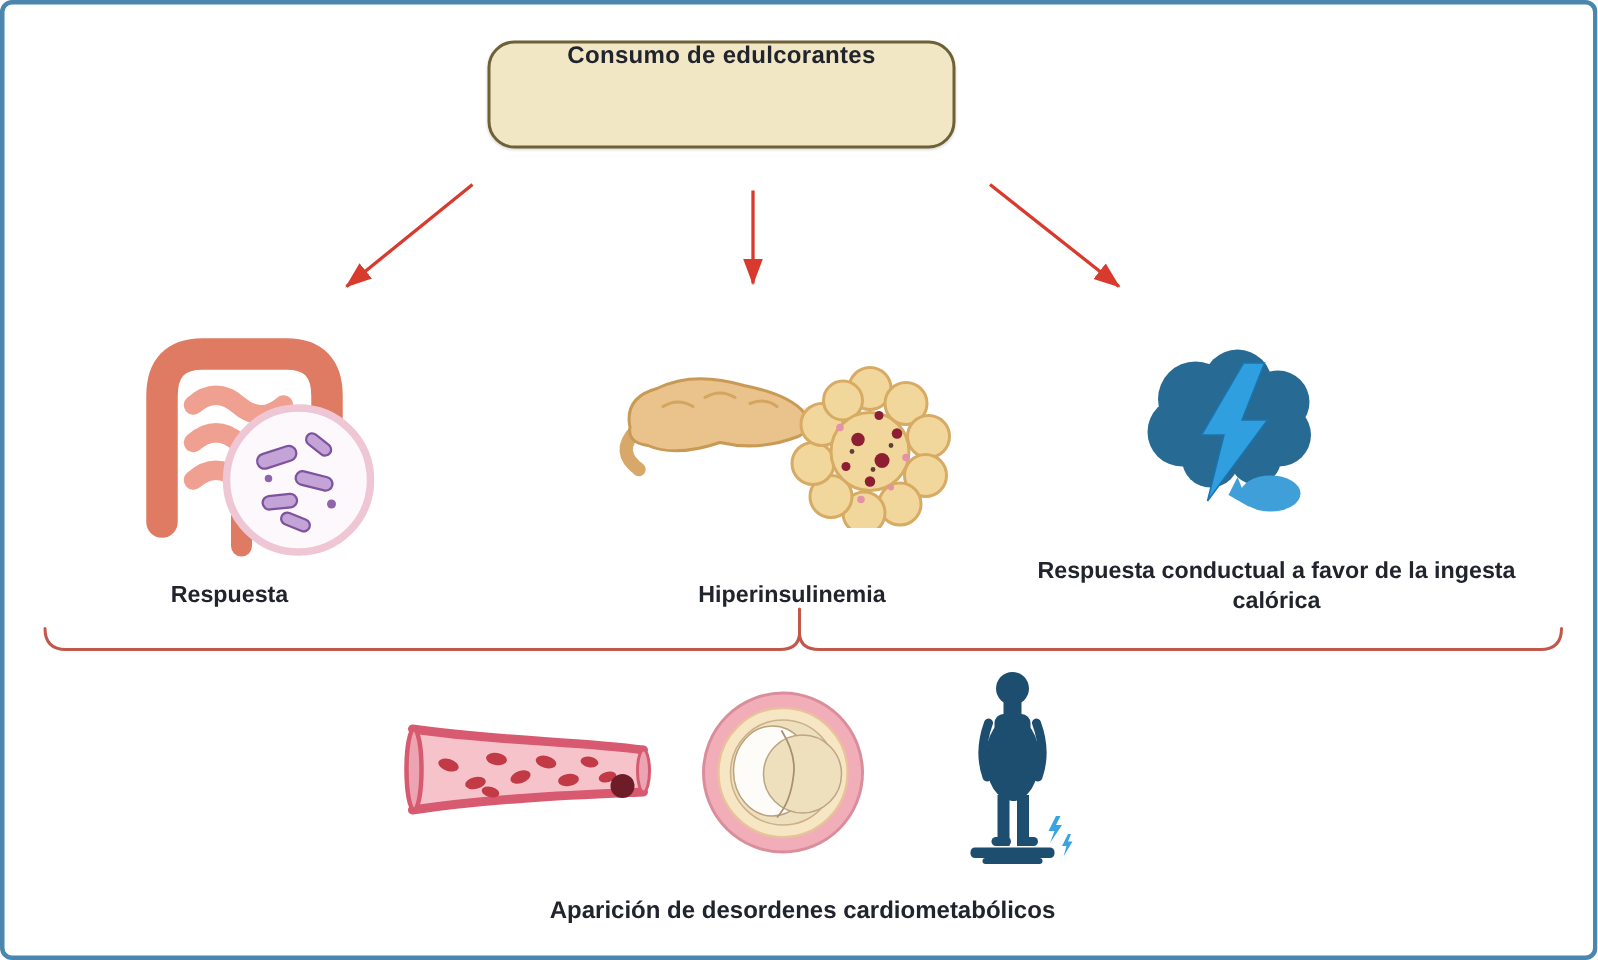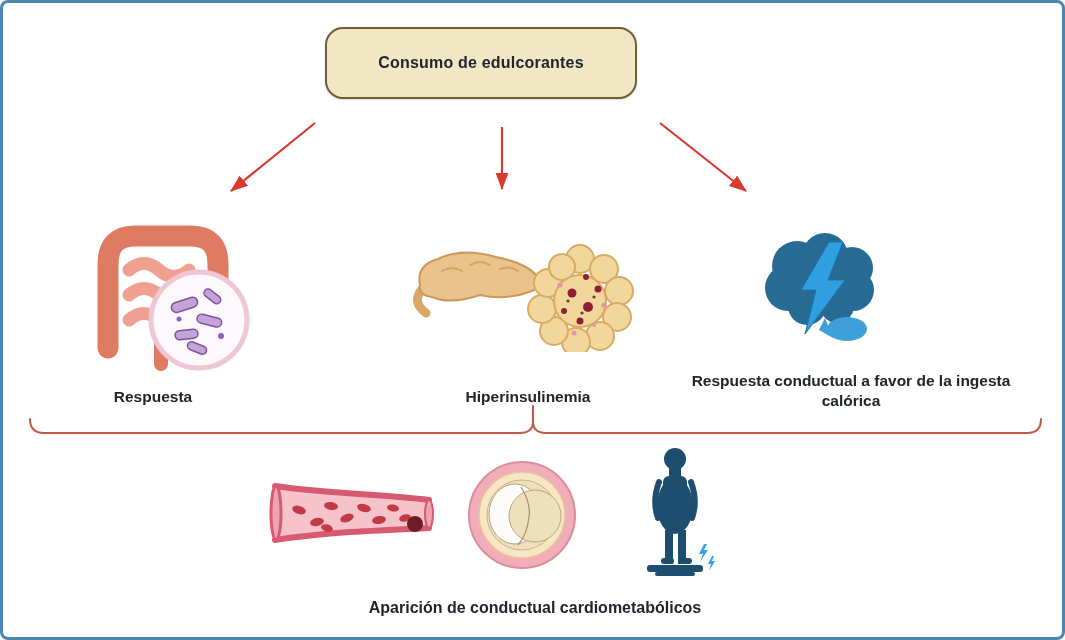--- a/index.html
+++ b/index.html
@@ -11,21 +11,21 @@
     border:3px solid var(--frame-border,#4a86ad);
     border-radius:8px;
     overflow:hidden;
   }
   .title-box{
     position:absolute;left:322px;top:24px;width:312px;height:72px;
     box-sizing:border-box;
     background:var(--box-fill,#f2e7c5);
     border:2px solid var(--box-border,#6f6136);
     border-radius:18px;
-    display:flex;align-items:center;justify-content:center;
+    display:flex;justify-content:center;
     box-shadow:0 1px 2px rgba(0,0,0,.15);
   }
   .title-box span{
     font-weight:700;font-size:16px;color:#21242c;letter-spacing:.2px;
   }
   svg.overlay{position:absolute;left:0;top:0;width:1065px;height:640px;pointer-events:none;}
   .arrow-line{stroke:var(--arrow-red,#d93a2e);stroke-width:2.2;fill:none;}
   .arrow-fill{fill:var(--arrow-red,#d93a2e);}
   .brace{stroke:var(--brace-red,#c2584c);stroke-width:2;fill:none;stroke-linecap:round;}
   .icon{position:absolute;}
@@ -178,15 +178,15 @@
       <rect x="14" y="126" width="40" height="4" rx="2"></rect>
     </g>
     <path d="M 18 36 Q 11 55 17 72" fill="none" stroke="#1d4e70" stroke-width="6" stroke-linecap="round"></path>
     <path d="M 50 36 Q 57 55 51 72" fill="none" stroke="#1d4e70" stroke-width="6" stroke-linecap="round"></path>
     <g fill="#38a5e2">
       <polygon points="63,98 58,108 62,108 59,116 67,104 63,104 66,98"></polygon>
       <polygon points="71,110 67,118 70,118 68,125 74,115 71,115 73,110"></polygon>
     </g>
   </svg>
 
-  <div class="label" style="left:232px;top:595px;width:600px;font-size:16px">Aparición de conductual cardiometabólicos</div>
+  <div class="label" style="left:232px;top:595px;width:600px;font-size:16px">Aparición de desordenes cardiometabólicos</div>
 
 </div>
 
 </body></html>

